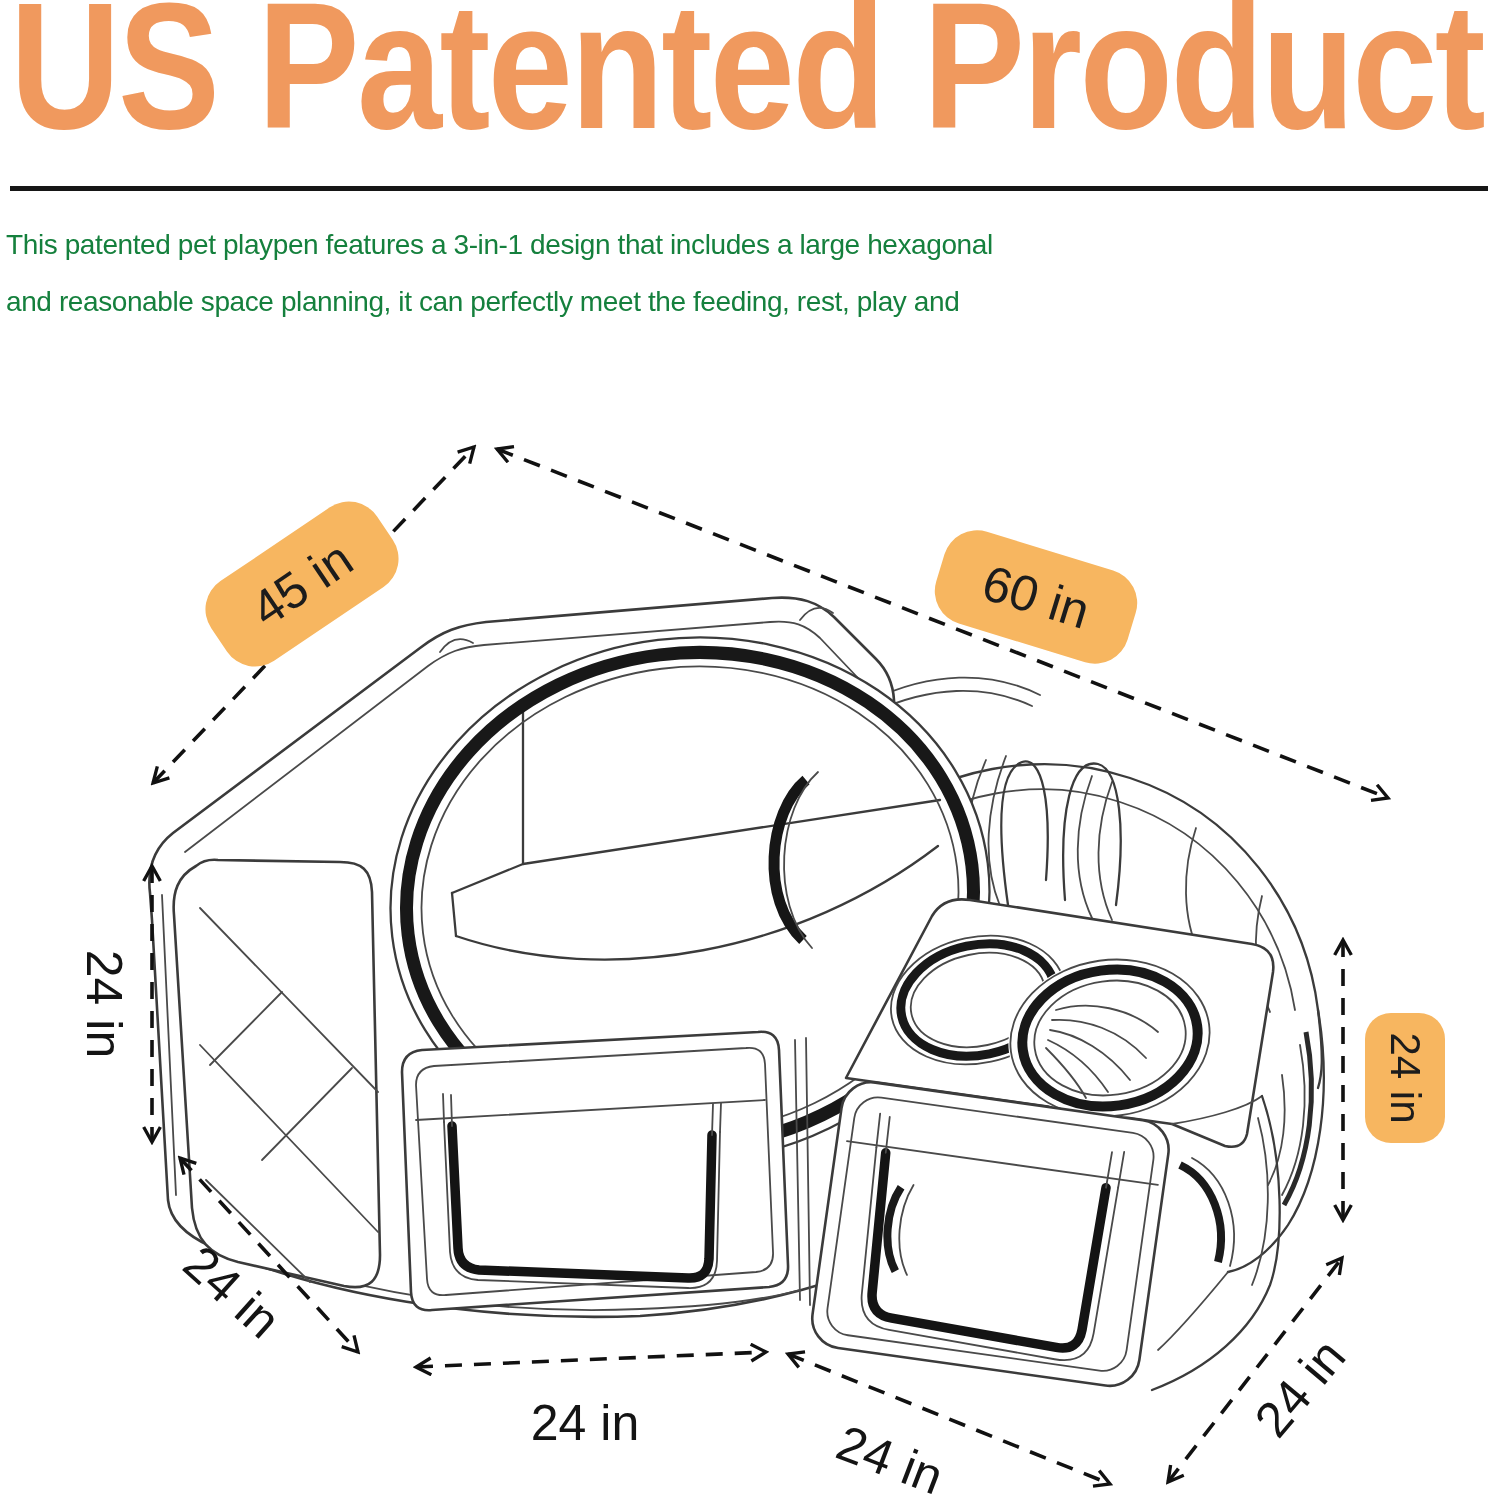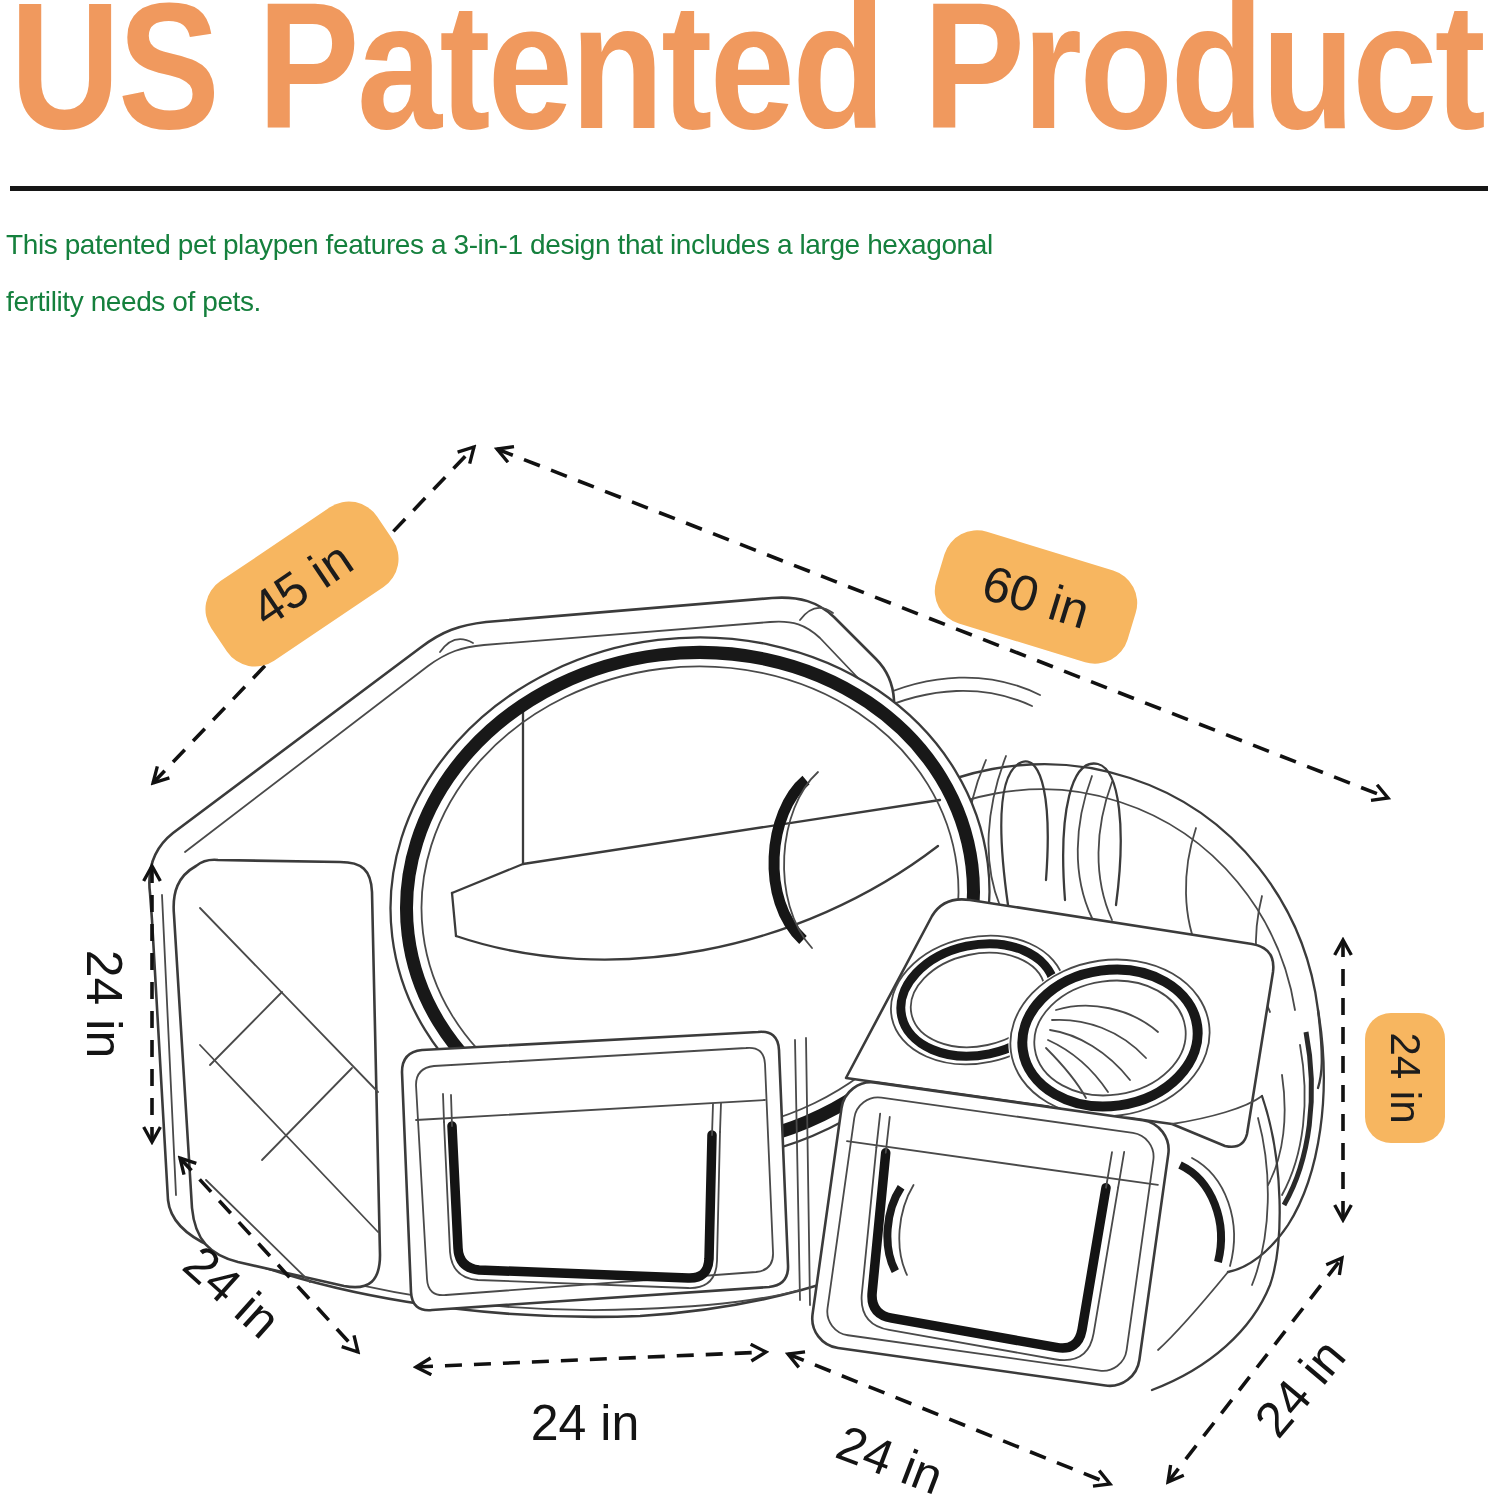--- a/index.html
+++ b/index.html
@@ -26,21 +26,21 @@
 </head>
 <body>
 
 <div class="page">
 
   <h1 class="title">US Patented Product</h1>
   <div class="divider"></div>
 
   <div class="desc">
     <div>This patented pet playpen features a 3-in-1 design that includes a large hexagonal</div>
-    <div>fertility needs of pets.</div>
+    <div>and reasonable space planning, it can perfectly meet the feeding, rest, play and</div>
   </div>
 
   <svg class="diagram" width="1500" height="1494" viewBox="0 0 1500 1494">
     <defs>
       <marker id="ah" viewBox="0 0 12 12" refX="10" refY="6" markerWidth="20" markerHeight="20" markerUnits="userSpaceOnUse" orient="auto-start-reverse">
         <path d="M1,1 L10,6 L1,11" fill="none" stroke="#111" stroke-width="2"></path>
       </marker>
     </defs>
 
     <g>

